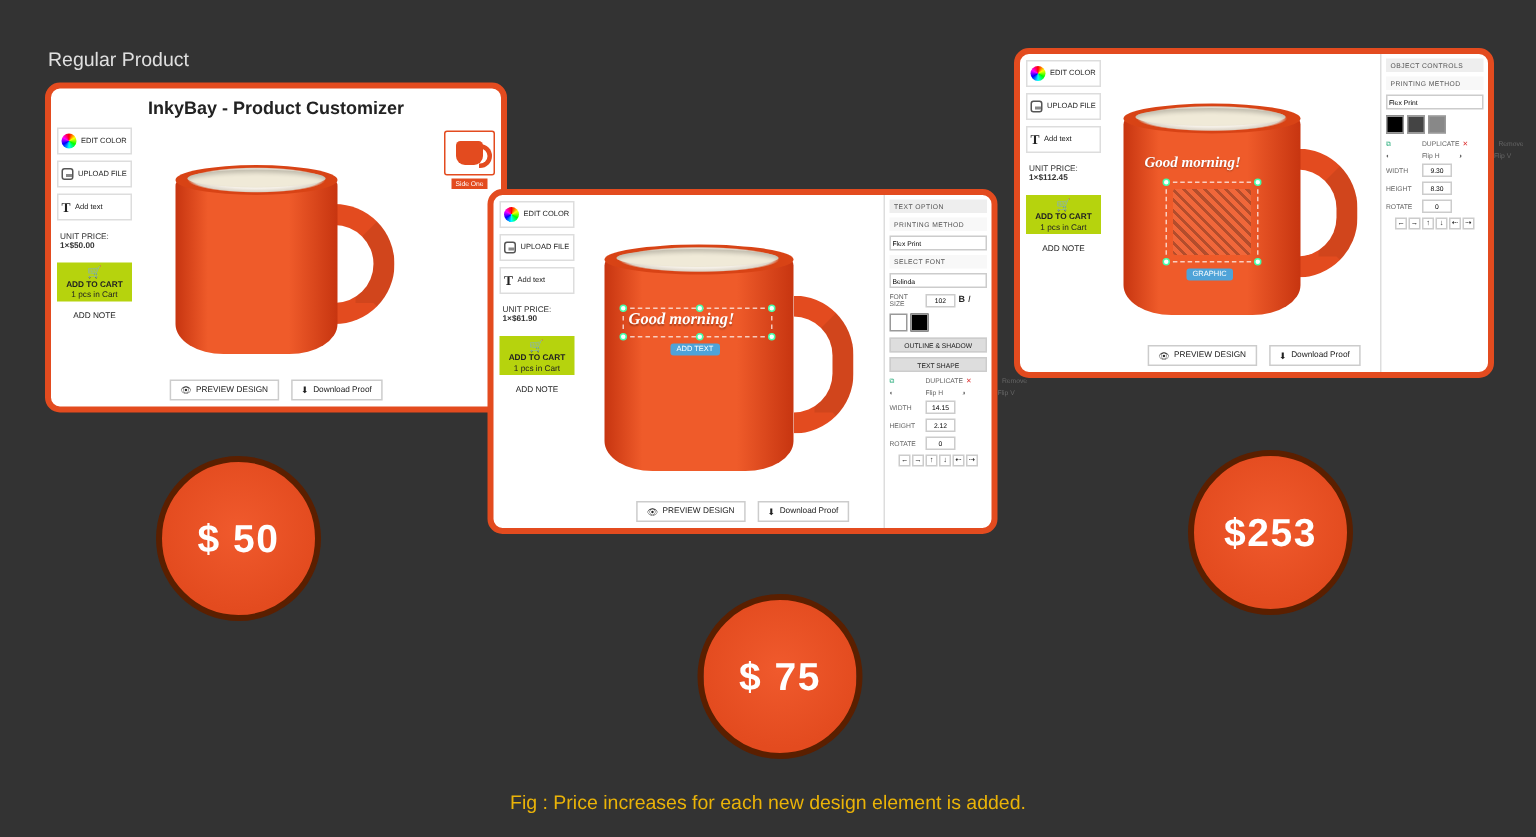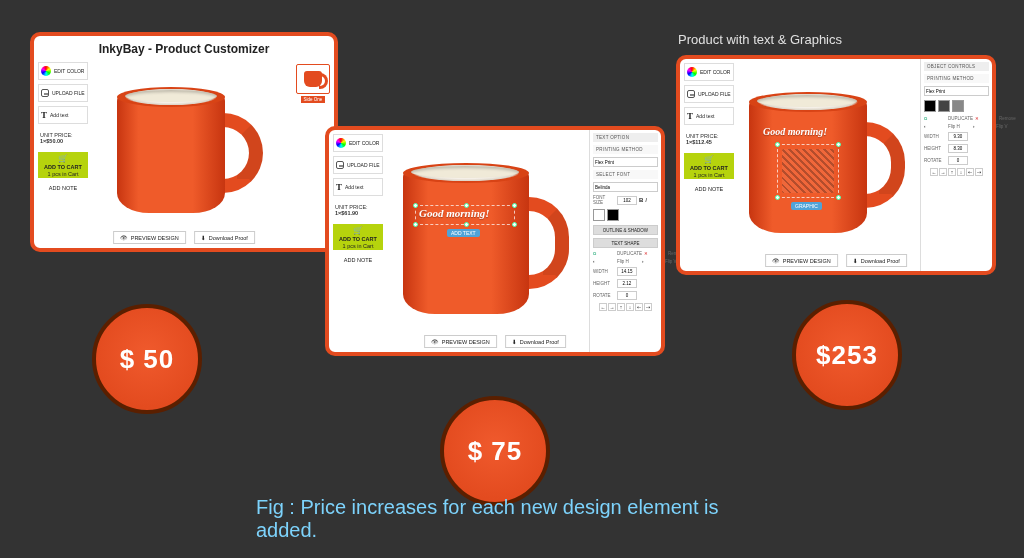--- a/index.html
+++ b/index.html
@@ -101,21 +101,21 @@
     border-radius:2px;
   }
   .price-circle{
     position:absolute;width:110px;height:110px;border-radius:50%;
     background:radial-gradient(circle at 50% 45%, #f05a2d 0%, #e34b1f 70%);
     border:4px solid var(--orange-dark);display:flex;align-items:center;justify-content:center;
     color:#fff;font-size:26px;font-weight:600;letter-spacing:1px;
   }
   .caption{
     position:absolute;left:50%;bottom:16px;transform:translateX(-50%);
-    color:#7dd3fc;font-size:20px;
+    color:#eab308;font-size:13px;
   }
   
   .cw{width:10px;height:10px;border-radius:50%;background:conic-gradient(red,yellow,lime,cyan,blue,magenta,red);flex:none;}
   .up-ico{width:8px;height:8px;border:1px solid #555;border-radius:2px;position:relative;flex:none;}
   .up-ico::after{content:"";position:absolute;left:2px;top:3px;width:4px;height:2px;background:#888;}
   .t-ico{font-family:Georgia,serif;font-weight:bold;font-size:9px;flex:none;}
   .cart-ico::before{content:"🛒";font-size:8px;}
   .eye-ico::before{content:"👁";font-size:6px;}
   .dl-ico::before{content:"⬇";font-size:6px;}
   .swatch{width:12px;height:12px;border:1px solid #999;}
@@ -124,20 +124,21 @@
     position:absolute;inset:4px;background:
       repeating-linear-gradient(45deg,rgba(0,0,0,.25) 0 2px,transparent 2px 5px),
       rgba(255,255,255,.08);
     border-radius:2px;
   }
 </style>
 </head>
 <body>
 
 <div style="position:absolute;left:30px;top:32px;">
+  <p class="card-label">Regular Product</p>
   <div class="card" style="position:relative;width:308px;height:220px;">
     <div class="title">InkyBay - Product Customizer</div>
     <div class="card-inner" style="height:calc(100% - 22px);">
       <div class="sidebar">
         <div class="side-btn">
             <span class="cw"></span>
             <span>EDIT COLOR</span>
           </div>
         <div class="side-btn">
             <span class="up-ico"></span>
@@ -288,21 +289,20 @@
         </div>
       <div>
           <span class="dl-ico"></span>
           <span>Download Proof</span>
         </div>
     </div>
   </div>
 </div>
 
 <div style="position:absolute;left:676px;top:32px;">
-  <p class="card-label">Product with text &amp; Graphics</p>
   <div class="card" style="position:relative;width:320px;height:220px;">
     <div class="card-inner">
       <div class="sidebar">
         <div class="side-btn">
             <span class="cw"></span>
             <span>EDIT COLOR</span>
           </div>
         <div class="side-btn">
             <span class="up-ico"></span>
             <span>UPLOAD FILE</span>
@@ -387,17 +387,17 @@
           <span>PREVIEW DESIGN</span>
         </div>
       <div>
           <span class="dl-ico"></span>
           <span>Download Proof</span>
         </div>
     </div>
   </div>
 </div>
 
-<div class="price-circle" style="left:92px;top:304px;">$ 50</div>
-<div class="price-circle" style="left:440px;top:396px;">$ 75</div>
+<div class="price-circle" style="left:104px;top:304px;">$ 50</div>
+<div class="price-circle" style="left:465px;top:396px;">$ 75</div>
 <div class="price-circle" style="left:792px;top:300px;">$253</div>
 
 <div class="caption">Fig : Price increases for each new design element is added.</div>
 
 </body></html>

